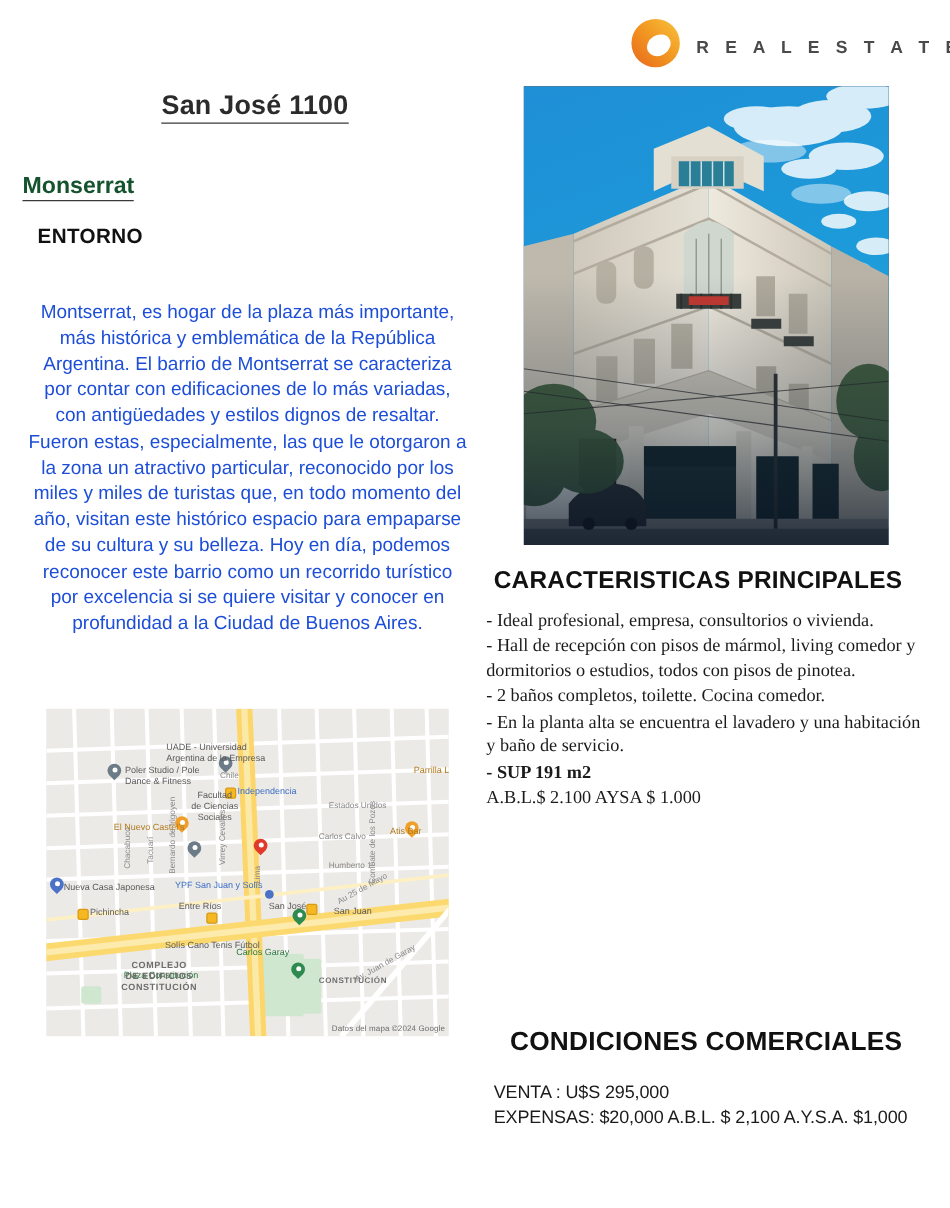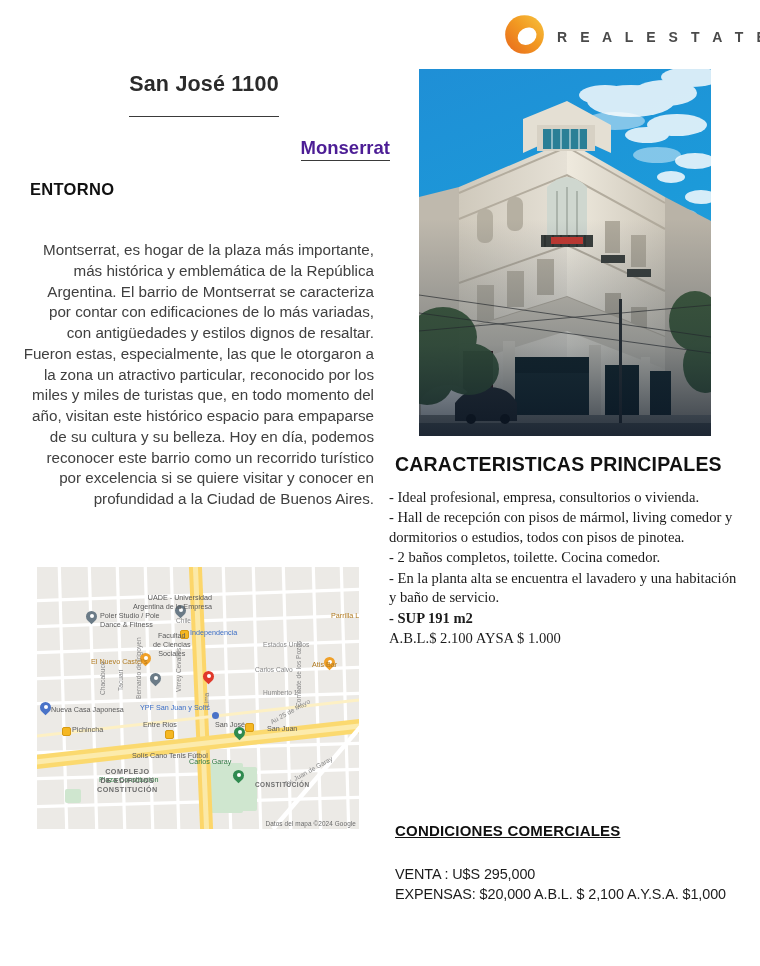--- a/index.html
+++ b/index.html
@@ -61,53 +61,53 @@
     position: absolute;
     left: 18px;
     top: 72px;
     width: 372px;
     text-align: center;
     font-size: 21.5px;
     font-weight: 700;
     color: #2b2b2b;
     letter-spacing: 0.2px;
   }
-  .headline span { border-bottom: 1.6px solid #3a3a3a; padding-bottom: 20px; }
+  .headline span { border-bottom: 1.6px solid #3a3a3a; padding-bottom: 2px; }
 
   .subhead {
     position: absolute;
     left: 18px;
     top: 137px;
     width: 372px;
-    text-align: right;
+    text-align: left;
     font-size: 18.5px;
     font-weight: 700;
-    color: #4c1d95;
+    color: #14532d;
   }
   .subhead span { border-bottom: 1.4px solid #3a3a3a; padding-bottom: 2px; }
 
   .entorno-title {
     position: absolute;
     left: 30px;
     top: 180px;
     font-size: 16.5px;
     font-weight: 700;
     color: #111111;
     letter-spacing: 0.3px;
   }
 
   .entorno-body {
     position: absolute;
     left: 22px;
     top: 240px;
     width: 352px;
     font-size: 15.2px;
     line-height: 1.365;
-    color: #404040;
-    text-align: right;
+    color: #1d4ed8;
+    text-align: center;
   }
 
   
   .map-frame {
     position: absolute;
     left: 37px;
     top: 567px;
     width: 322px;
     height: 262px;
     overflow: hidden;
@@ -199,21 +199,21 @@
   .photo-canvas { position: absolute; inset: 0; }
 
   
   .sec-title {
     position: absolute;
     font-weight: 700;
     color: #111111;
     letter-spacing: 0.2px;
   }
   #caract-title { left: 395px; top: 453px; font-size: 19.5px; }
-  #cond-title   { left: 395px; top: 822px; font-size: 15px; text-decoration: underline; }
+  #cond-title   { left: 408px; top: 822px; font-size: 21px; }
 
   .feature-list {
     position: absolute;
     left: 389px;
     top: 488px;
     width: 352px;
     font-size: 14.6px;
     line-height: 1.355;
     color: #1b1b1b;
   }
@@ -325,21 +325,21 @@
   <span class="dot-transit" style="left:143px; top:63px;"></span>
   <span class="dot-transit" style="left:25px; top:160px;"></span>
   <span class="dot-transit" style="left:128px; top:163px;"></span>
   <span class="dot-transit" style="left:208px; top:156px;"></span>
   <span class="dot-circle" style="left:175px; top:145px;"></span>
 
   <span class="mlabel poi" style="left:63px; top:44px;">Poler Studio / Pole<br>Dance &amp; Fitness</span>
   <span class="mlabel food" style="left:22px; top:90px;">El Nuevo Castel's</span>
   <span class="mlabel poi" style="left:14px; top:138px;">Nueva Casa Japonesa</span>
   <span class="mlabel poi" style="left:35px; top:158px;">Pichincha</span>
-  <span class="mlabel poi" style="left:96px; top:26px;text-align:right;">UADE - Universidad<br>Argentina de la Empresa</span>
+  <span class="mlabel poi" style="left:96px; top:26px;">UADE - Universidad<br>Argentina de la Empresa</span>
   <span class="mlabel poi" style="left:116px; top:64px; text-align:center;">Facultad<br>de Ciencias<br>Sociales</span>
   <span class="mlabel transit" style="left:153px; top:61px;">Independencia</span>
   <span class="mlabel food" style="left:262px; top:44px;">Parrilla La Brigada</span>
   <span class="mlabel food" style="left:243px; top:93px;">Atis Bar</span>
   <span class="mlabel transit" style="left:103px; top:136px;">YPF San Juan y Solís</span>
   <span class="mlabel poi" style="left:106px; top:153px;">Entre Ríos</span>
   <span class="mlabel poi" style="left:178px; top:153px;">San José</span>
   <span class="mlabel poi" style="left:230px; top:157px;">San Juan</span>
   <span class="mlabel poi" style="left:95px; top:184px;">Solís Cano Tenis Fútbol</span>
   <span class="mlabel park" style="left:152px; top:190px;">Carlos Garay</span>

